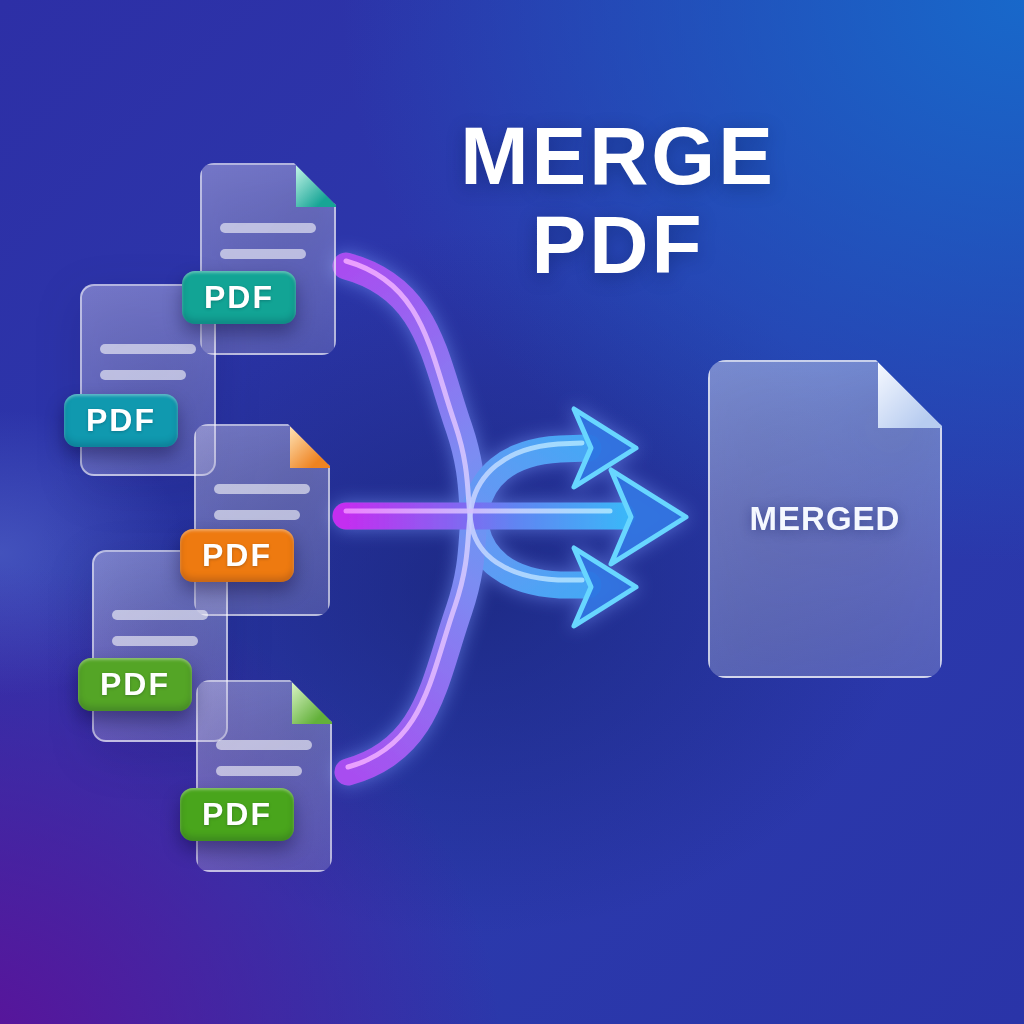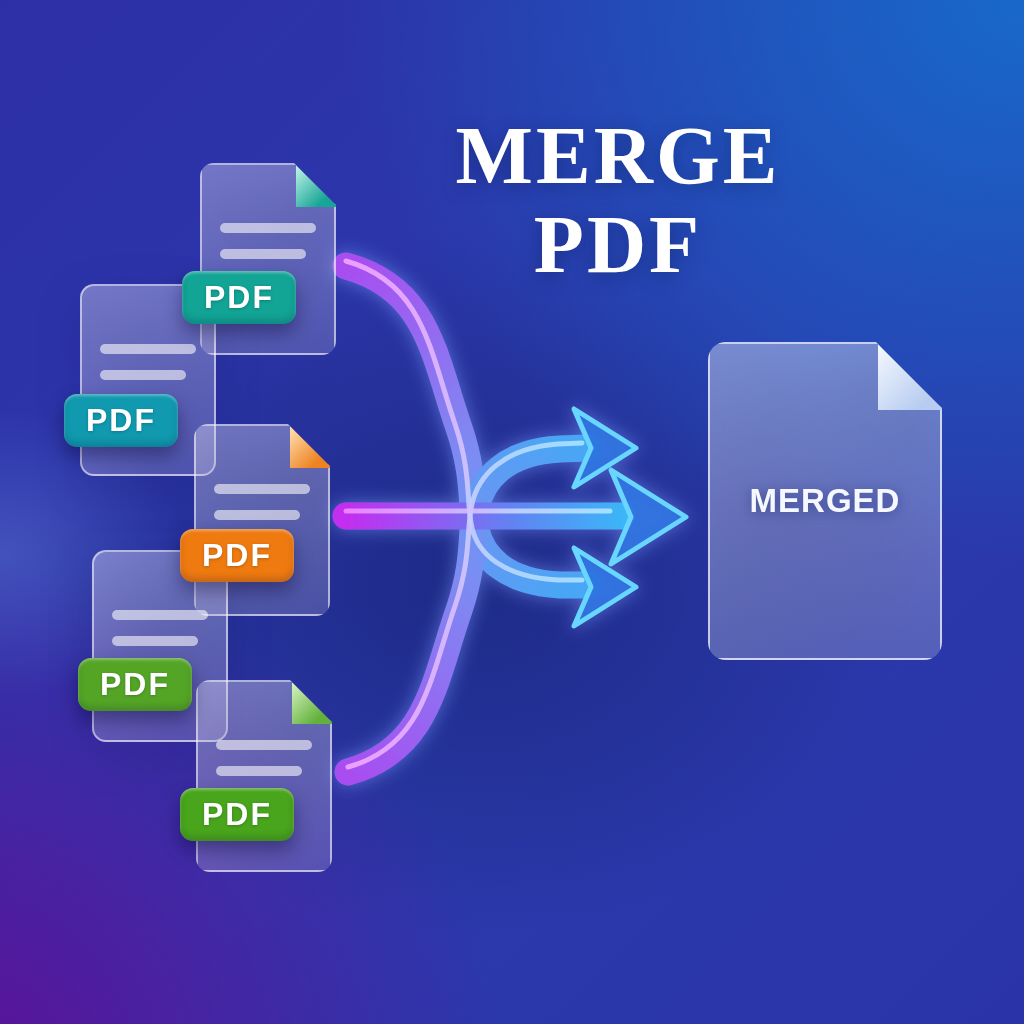--- a/index.html
+++ b/index.html
@@ -9,21 +9,21 @@
     background-image:
       radial-gradient(26% 20% at 0% 54%, rgba(150,185,255,0.22) 0%, rgba(150,185,255,0) 70%),
       radial-gradient(115% 95% at 100% 0%, rgba(24,104,202,1) 0%, rgba(24,104,202,0) 58%),
       radial-gradient(95% 88% at -4% 104%, rgba(92,17,153,1) 0%, rgba(92,17,153,0) 56%),
       radial-gradient(60% 48% at 46% 57%, rgba(16,26,96,0.5) 0%, rgba(16,26,96,0) 72%),
       linear-gradient(135deg,#2d2fa6 0%,#2b3bad 55%,#2a34a8 100%);}
 
   
   .title{position:absolute;left:408px;top:112px;width:420px;text-align:center;
     color:#ffffff;font-weight:800;font-size:82px;line-height:1.08;letter-spacing:3px;
-    text-shadow:0 4px 18px rgba(0,20,70,0.35);font-family:Liberation Serif, serif;}
+    text-shadow:0 4px 18px rgba(0,20,70,0.35);}
 
   
   .doc{position:absolute;width:136px;height:192px;
     background:linear-gradient(160deg,rgba(235,231,255,0.38) 0%,rgba(205,200,242,0.24) 100%);
     border:2px solid rgba(255,255,255,0.55);border-radius:14px;box-sizing:border-box;
     filter:drop-shadow(0 14px 22px rgba(8,6,50,0.32));}
   .doc.cut{border-radius:0;
     clip-path:path('M14 0 H94 L136 42 V178 A14 14 0 0 1 122 192 H14 A14 14 0 0 1 0 178 V14 A14 14 0 0 1 14 0 Z');}
   .doc-a{left:200px;top:163px;}
   .doc-b{left:80px;top:284px;}
@@ -50,21 +50,21 @@
     box-shadow:inset 0 2px 3px rgba(255,255,255,0.35),inset 0 -4px 7px rgba(0,0,45,0.18),
       0 9px 18px rgba(8,0,45,0.38);
     text-shadow:0 1px 3px rgba(0,20,40,0.25);}
   .badge-1{left:182px;top:271px;background:var(--badge-teal,#12a495);}
   .badge-2{left:64px;top:394px;background:var(--badge-cyan,#1099af);}
   .badge-3{left:180px;top:529px;background:var(--badge-orange,#ee7a10);}
   .badge-4{left:78px;top:658px;background:var(--badge-green,#54a526);}
   .badge-5{left:180px;top:788px;background:var(--badge-green2,#49a51c);}
 
   
-  .doc-merged{position:absolute;left:708px;top:342px;width:234px;height:318px;
+  .doc-merged{position:absolute;left:708px;top:360px;width:234px;height:318px;
     background:linear-gradient(160deg,rgba(228,234,255,0.44) 0%,rgba(185,195,238,0.30) 100%);
     border:2.5px solid rgba(255,255,255,0.68);box-sizing:border-box;
     clip-path:path('M18 0 H168 L234 66 V300 A18 18 0 0 1 216 318 H18 A18 18 0 0 1 0 300 V18 A18 18 0 0 1 18 0 Z');
     filter:drop-shadow(0 16px 30px rgba(8,10,60,0.35));
     display:flex;align-items:center;justify-content:center;text-align:center;}
   .merged-label{color:#f5f8ff;font-weight:800;font-size:33px;line-height:1.22;
     letter-spacing:1px;text-shadow:0 2px 12px rgba(15,25,90,0.4);}
 
   
   .arrows{position:absolute;left:0;top:0;}

